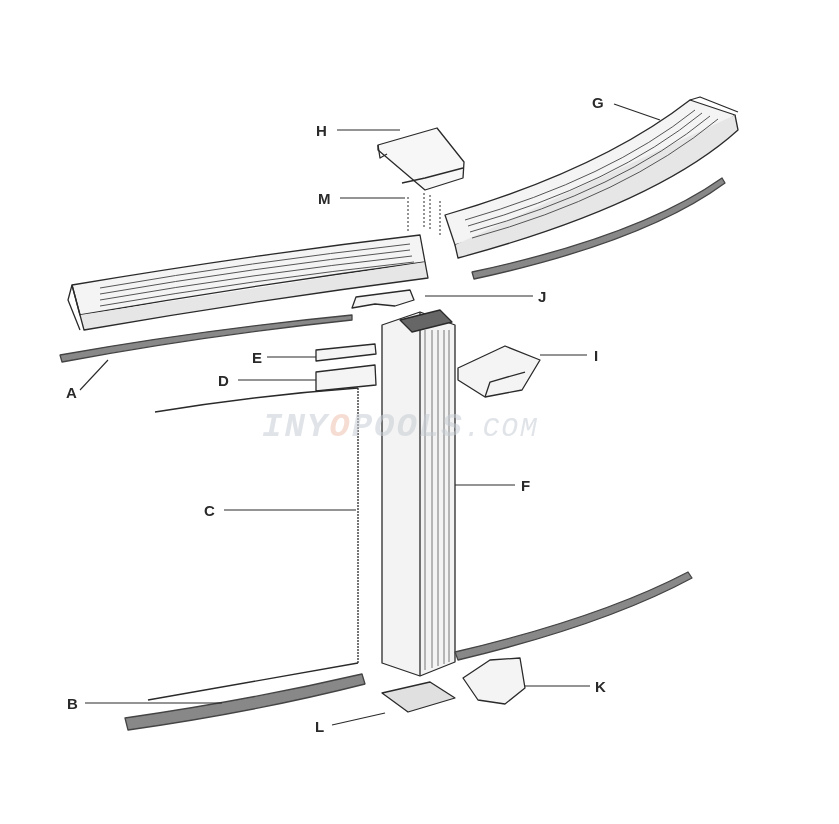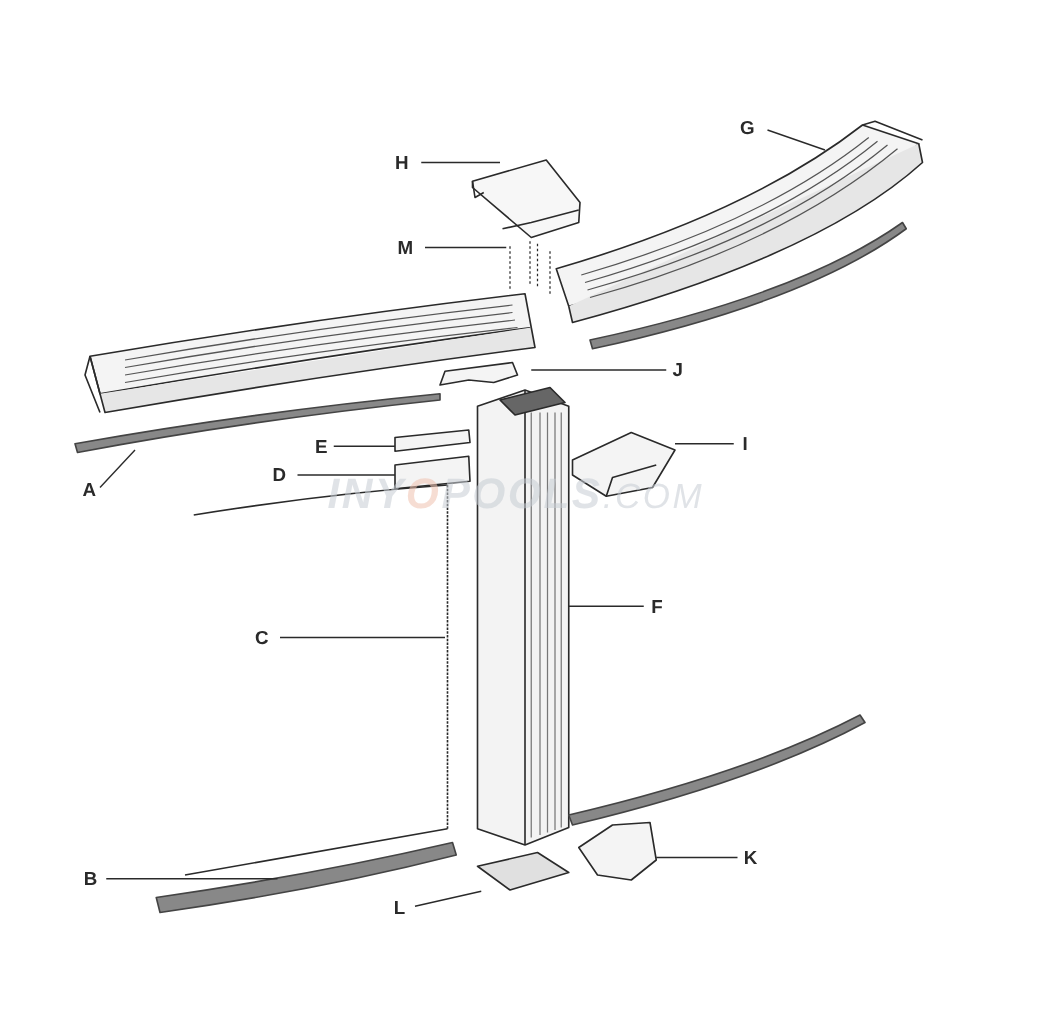--- a/index.html
+++ b/index.html
@@ -1,19 +1,19 @@
 <!DOCTYPE html>
 <html><head>
 <meta charset="utf-8">
 <style>
   html, body { margin: 0; padding: 0; background: #ffffff; }
   body { width: 839px; height: 824px; position: relative; overflow: hidden; font-family: "Liberation Sans", sans-serif; }
   #diagram { position: absolute; left: 0; top: 0; width: 839px; height: 824px; }
   .lbl { position: absolute; font-family: "Liberation Sans", sans-serif; font-weight: bold; font-size: 15px; color: #2a2a2a; line-height: 1; }
-  .wm { position: absolute; left: 262px; top: 376px; font-family: Liberation Sans, sans-serif; font-style: italic; font-weight: bold; font-size: 34px; letter-spacing: 2px; color: #c7cdd4; opacity: 0.55; white-space: nowrap; }
+  .wm { position: absolute; left: 262px; top: 408px; font-family: Liberation Mono, monospace; font-style: italic; font-weight: bold; font-size: 34px; letter-spacing: 2px; color: #c7cdd4; opacity: 0.55; white-space: nowrap; }
   .wm .mid { color: #f0c2b0; }
   .wm .com { font-weight: normal; font-size: 28px; }
 </style>
 </head>
 <body>
 
 <svg id="diagram" viewBox="0 0 839 824" xmlns="http://www.w3.org/2000/svg">
   <g fill="none" stroke="#2a2a2a" stroke-width="1.3" stroke-linejoin="round">
 
     <g>

